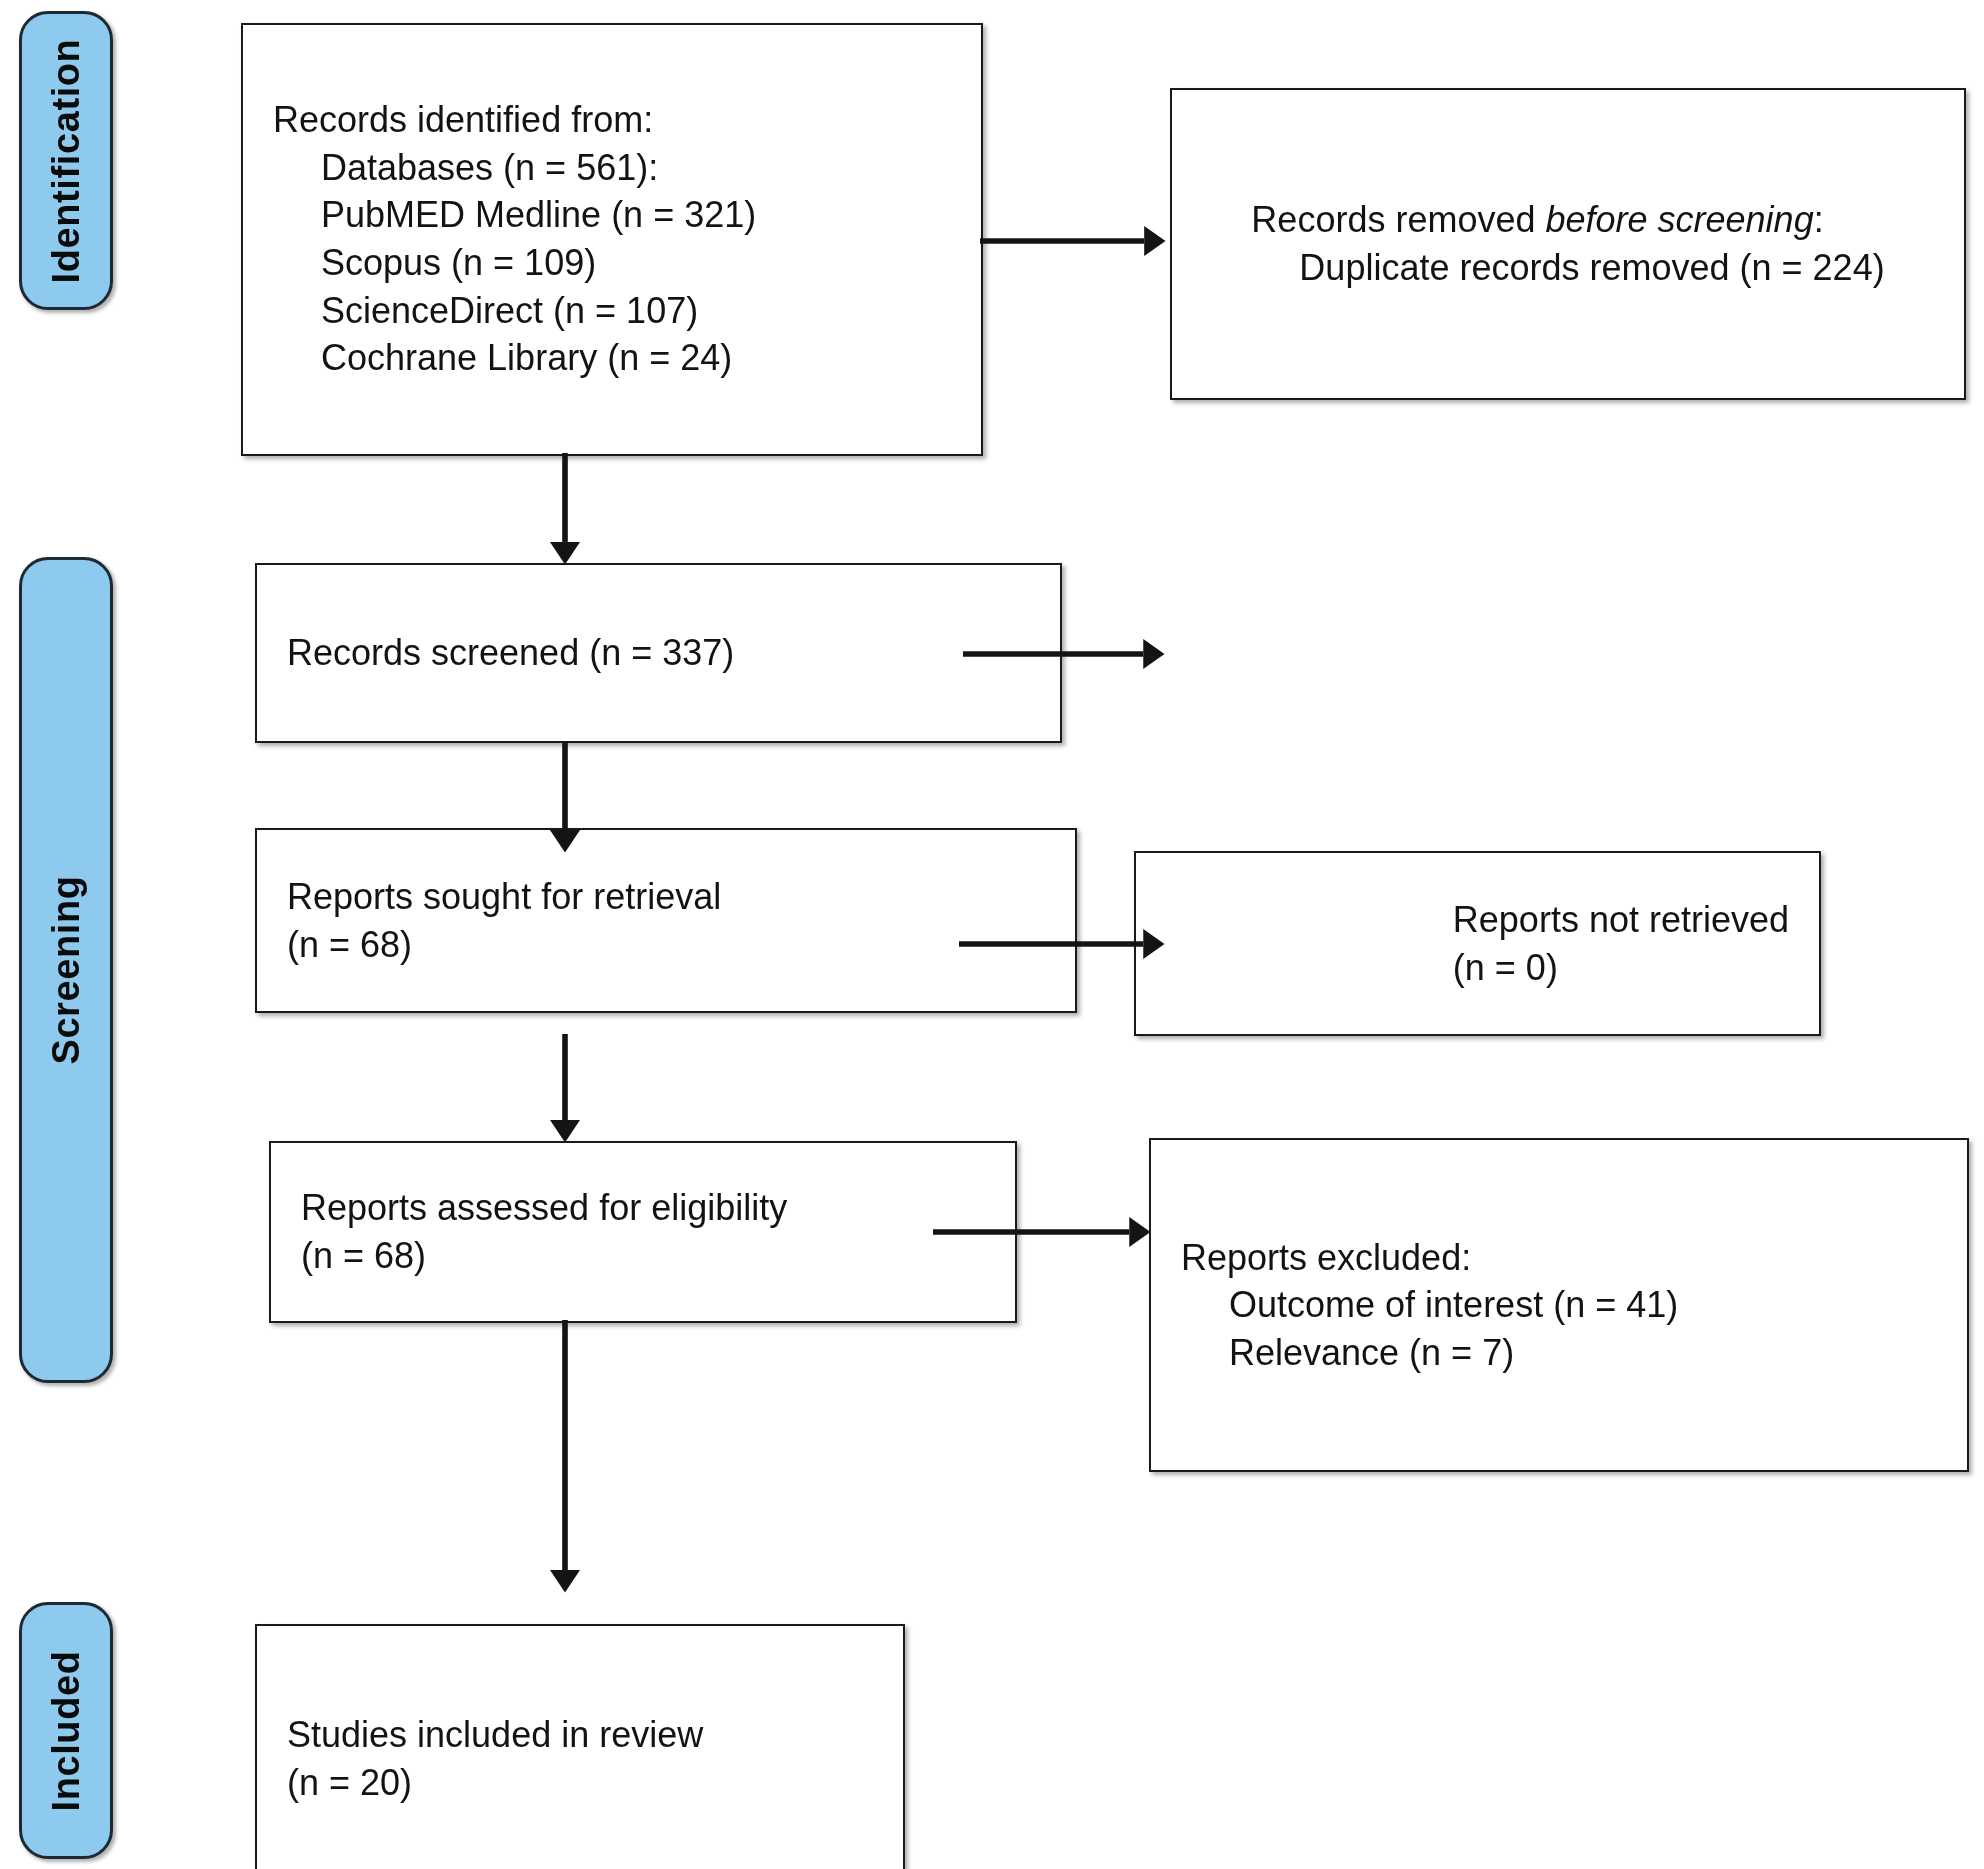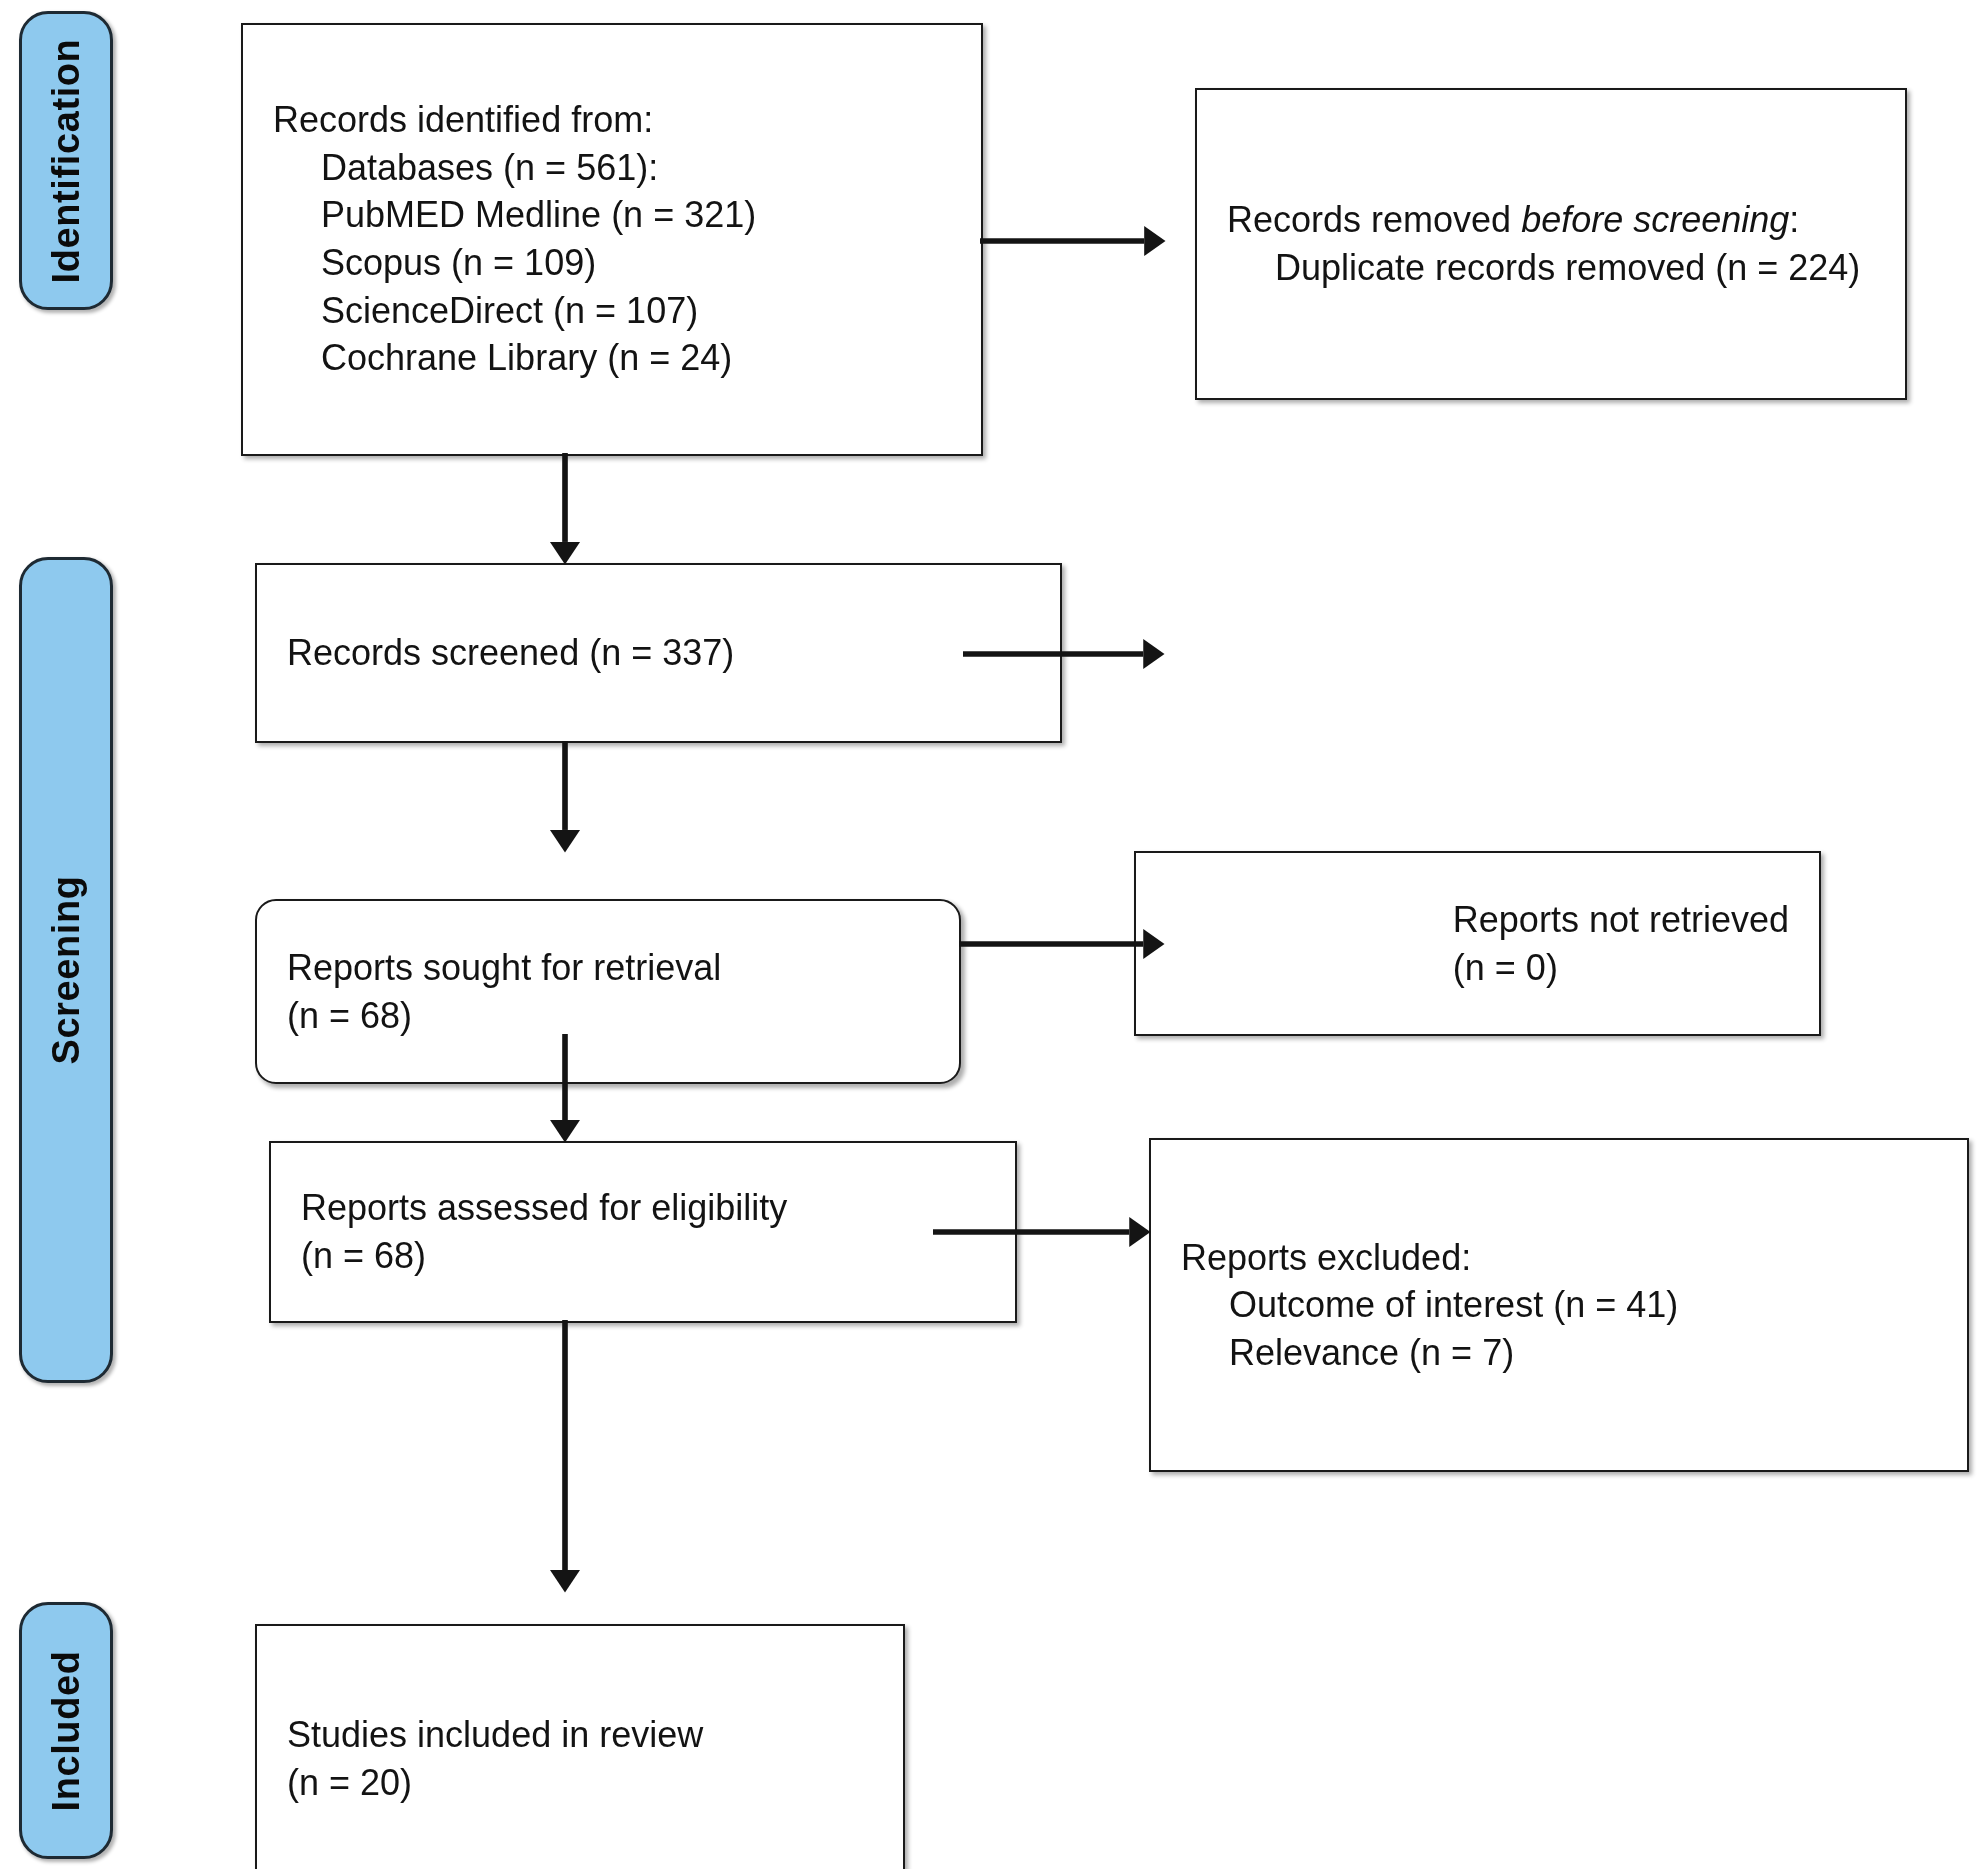--- a/index.html
+++ b/index.html
@@ -99,35 +99,35 @@
     <div class="box-text">
       <span class="ln">Records identified from:</span>
       <span class="ln indent">Databases (n = 561):</span>
       <span class="ln indent">PubMED Medline (n = 321)</span>
       <span class="ln indent">Scopus (n = 109)</span>
       <span class="ln indent">ScienceDirect (n = 107)</span>
       <span class="ln indent">Cochrane Library (n = 24)</span>
     </div>
   </div>
 
-  <div class="box" style="left:1195px; top:88px; width:712px; height:312px;">
+  <div class="box" style="left:1170px; top:88px; width:796px; height:312px;align-items:center;">
     <div class="box-text">
       <span class="ln"><span>Records removed </span><em>before screening</em><span>:</span></span>
       <span class="ln indent">Duplicate records removed (n = 224)</span>
     </div>
   </div>
 
   <div class="box" style="left:255px; top:563px; width:807px; height:180px;">
     <div class="box-text">
       <span class="ln">Records screened (n = 337)</span>
     </div>
   </div>
 
 
-  <div class="box" style="left:255px; top:899px; width:706px; height:185px;border-radius:21px;">
+  <div class="box" style="left:255px; top:828px; width:822px; height:185px;">
     <div class="box-text">
       <span class="ln">Reports sought for retrieval</span>
       <span class="ln">(n = 68)</span>
     </div>
   </div>
 
   <div class="box" style="left:1134px; top:851px; width:687px; height:185px;align-items:flex-end;">
     <div class="box-text">
       <span class="ln">Reports not retrieved</span>
       <span class="ln">(n = 0)</span>

